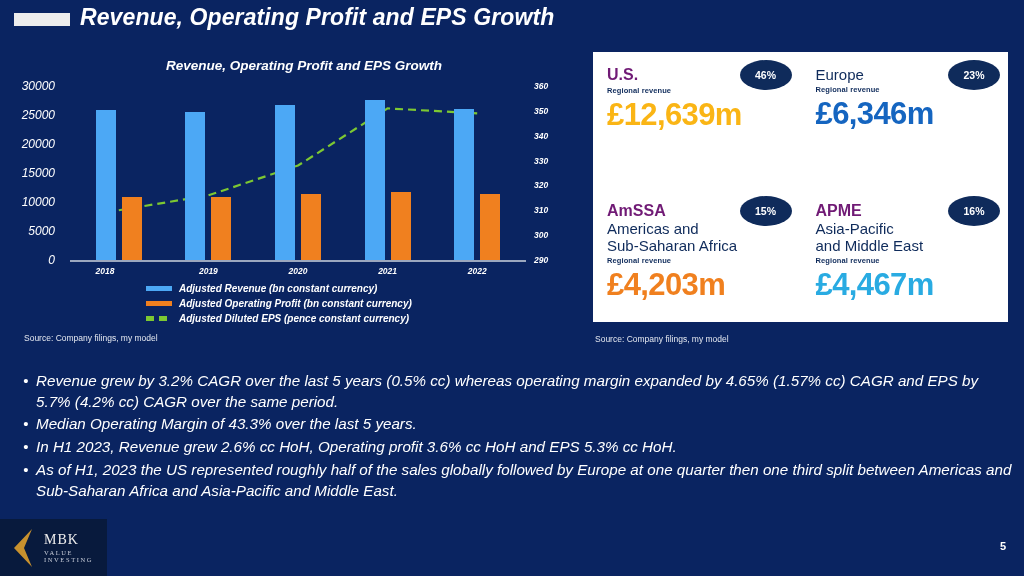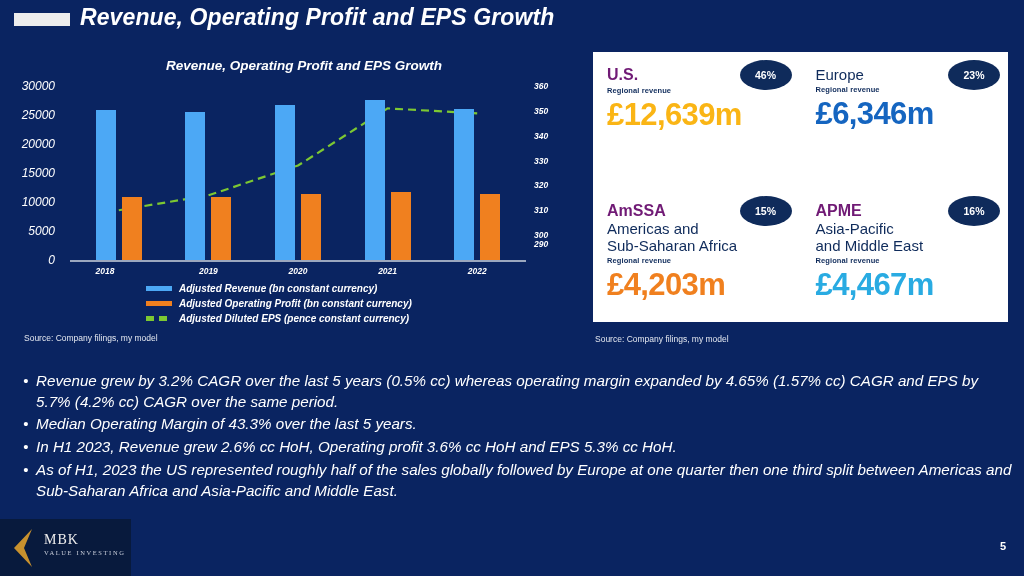--- a/index.html
+++ b/index.html
@@ -107,21 +107,20 @@
     text-align:center;
   }
   .bullet-text{
     flex:1 1 auto;font-size:15.2px;font-style:italic;color:#FFFFFF;
     line-height:21px;
   }
   
   #footer-logo{
     position:absolute;left:0;top:519px;width:107px;height:57px;
     background:#081A3D;
-    padding-left:24px;
   }
   #logo-mark{position:absolute;left:10px;top:10px;width:34px;height:38px;}
   #logo-text{position:absolute;left:44px;top:13px;}
   #logo-name{font-size:14px;color:#EDEDED;letter-spacing:1px;
     font-family:"Liberation Serif",serif;}
   #logo-tag{font-size:6.5px;color:#C9CEDA;letter-spacing:1.6px;
     font-family:"Liberation Serif",serif;margin-top:1px;}
   #page-number{
     position:absolute;right:18px;top:540px;
     font-size:11px;font-weight:bold;color:#FFFFFF;
@@ -142,21 +141,21 @@
     <svg id="eps-svg" viewBox="0 0 448 174">
         <polyline points="44.8,124.28571428571429 134.39999999999998,109.37142857142857 224,79.54285714285714 313.59999999999997,22.371428571428567 403.2,27.342857142857156" fill="none" stroke="#7DC832" stroke-width="2.2" stroke-dasharray="8,5"></polyline>
       </svg>
   <div class="ytick" style="top: 174px;">0</div>
       <div class="ytick" style="top: 145px;">5000</div>
       <div class="ytick" style="top: 116px;">10000</div>
       <div class="ytick" style="top: 87px;">15000</div>
       <div class="ytick" style="top: 58px;">20000</div>
       <div class="ytick" style="top: 29px;">25000</div>
       <div class="ytick" style="top: 0px;">30000</div>
-      <div class="ytick2" style="top: 158px;">290</div>
+      <div class="ytick2" style="top: 174px;">290</div>
       <div class="ytick2" style="top: 149.143px;">300</div>
       <div class="ytick2" style="top: 124.286px;">310</div>
       <div class="ytick2" style="top: 99.4286px;">320</div>
       <div class="ytick2" style="top: 74.5714px;">330</div>
       <div class="ytick2" style="top: 49.7143px;">340</div>
       <div class="ytick2" style="top: 24.8571px;">350</div>
       <div class="ytick2" style="top: 0px;">360</div>
       <div class="bar bar-rev" style="left: 21.8px; width: 20px; height: 149.64px; background: rgb(76, 168, 245);"></div>
       <div class="bar bar-op" style="left: 47.8px; width: 20px; height: 62.64px; background: rgb(240, 128, 31);"></div>
       <div class="xlabel" style="left: 31px;">2018</div>

